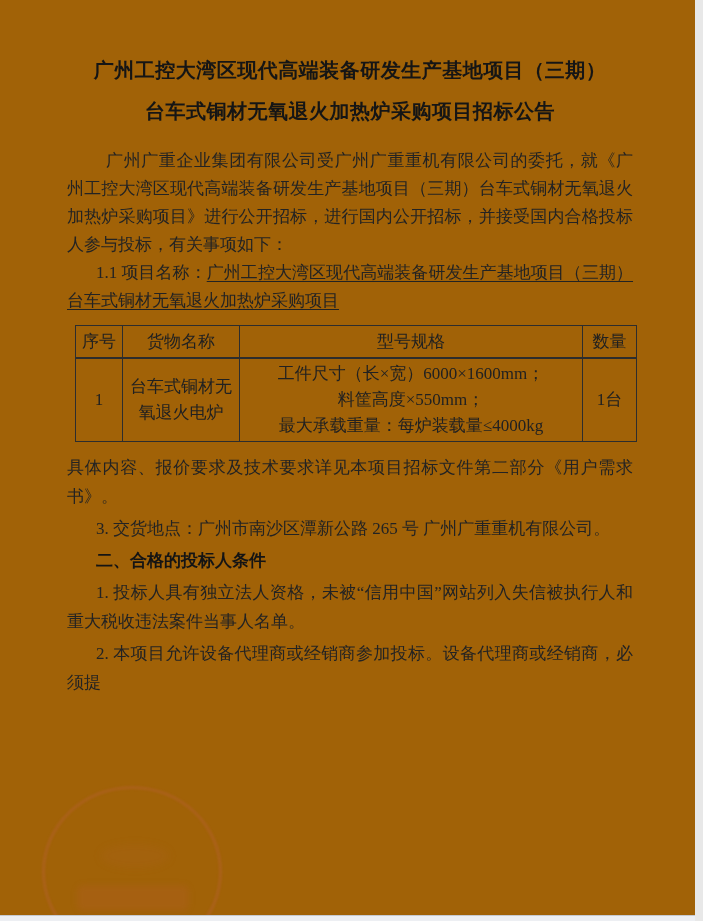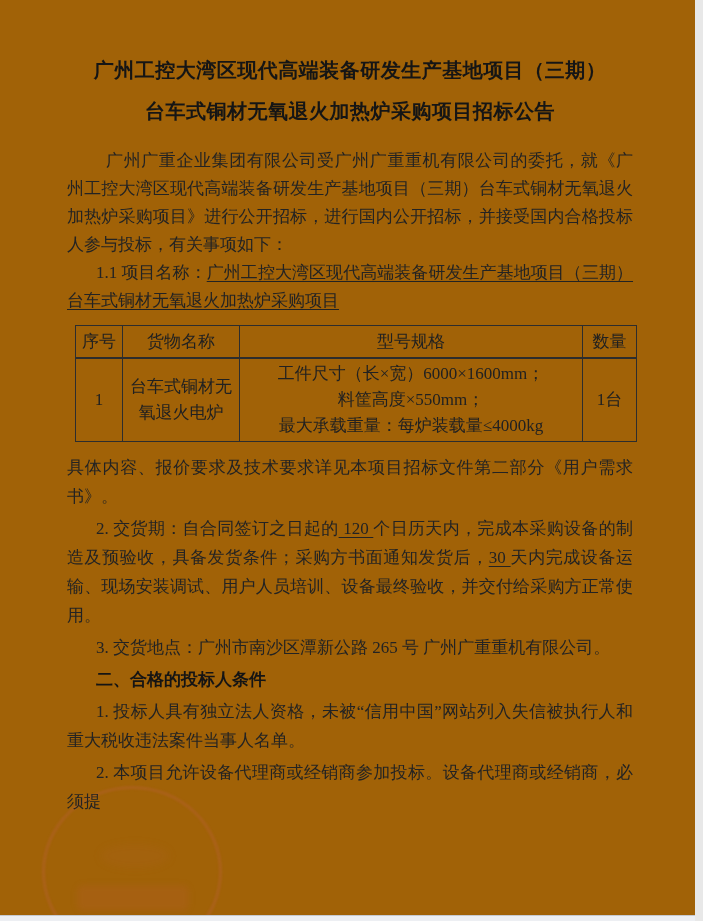--- a/index.html
+++ b/index.html
@@ -143,21 +143,20 @@
             <div class="spec-line">料筐高度×550mm；</div>
             <div class="spec-line">最大承载重量：每炉装载量≤4000kg</div>
           </td>
           <td class="c-qty">1台</td>
         </tr>
       </tbody>
     </table>
 
     <p class="para post">具体内容、报价要求及技术要求详见本项目招标文件第二部分《用户需求书》。</p>
 
-    <p class="para post num-indent mt2"><span>2. 交货期：自合同签订之日起的</span><span class="u"> 120 </span><span>个日历天内，完成本采购设备的制造及预验收，具备发货条件；采购方书面通知发货后，</span><span class="u">30 </span><span>天内完成设备运输、现场安装调试、用户人员培训、设备最终验收，并交付给采购方正常使用。</span></p>
 
     <p class="para post num-indent mt2">3. 交货地点：广州市南沙区潭新公路 265 号 广州广重重机有限公司。</p>
 
 
     <p class="para post num-indent bold mt2">二、合格的投标人条件</p>
 
     <p class="para post num-indent mt2">1. 投标人具有独立法人资格，未被“信用中国”网站列入失信被执行人和重大税收违法案件当事人名单。</p>
 
     <p class="para post num-indent mt2">2. 本项目允许设备代理商或经销商参加投标。设备代理商或经销商，必须提</p>
 

